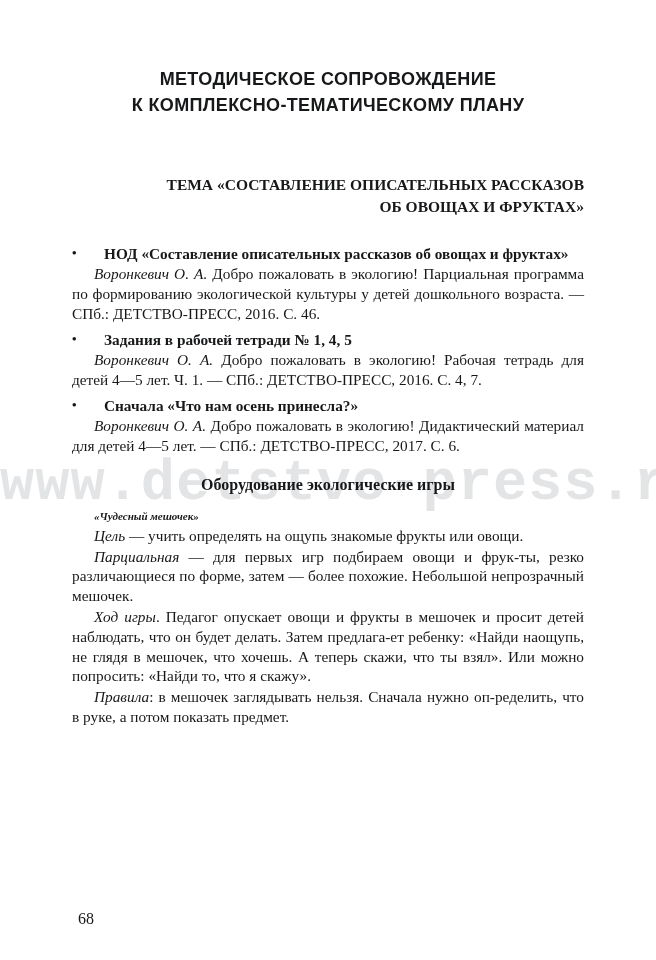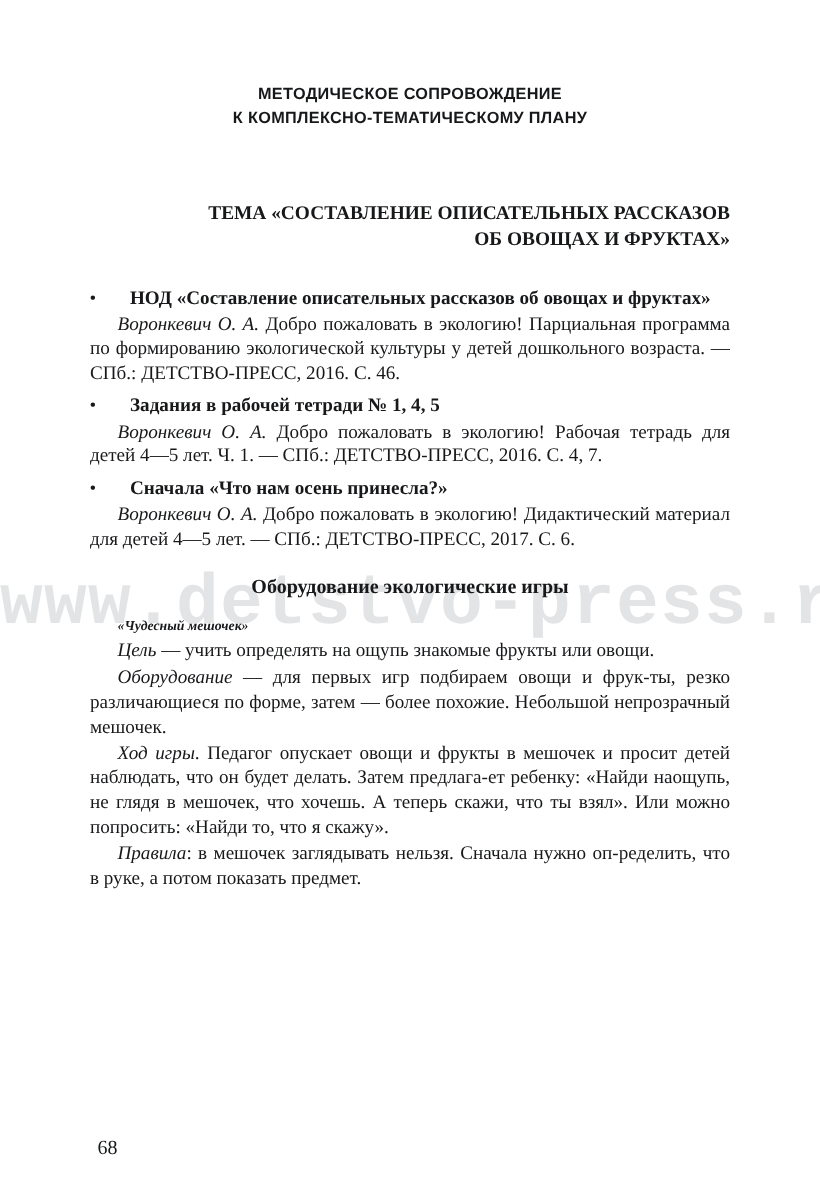--- a/index.html
+++ b/index.html
@@ -25,21 +25,21 @@
     left: 72px;
     right: 72px;
     top: 66px;
   }
 
   
   .doc-header {
     text-align: center;
     font-family: "Liberation Sans", sans-serif;
     font-weight: bold;
-    font-size: 13px;
+    font-size: 18px;
     letter-spacing: 0.02em;
     line-height: 1.45;
     margin-bottom: 56px;
   }
   .doc-header .line {
     display: block;
   }
 
   
   .section-title {
@@ -175,21 +175,21 @@
       <span class="bullet-text">Сначала «Что нам осень принесла?»</span>
     </div>
     <p class="body-par"><span class="ital">Воронкевич О. А.</span><span> Добро пожаловать в экологию! Дидактический материал для детей 4—5 лет. — СПб.: ДЕТСТВО-ПРЕСС, 2017. С. 6.</span></p>
 
     <div class="sub-heading">Оборудование экологические игры</div>
 
     <div class="game-title">«Чудесный мешочек»</div>
 
     <p class="body-par"><span class="ital">Цель</span><span> — учить определять на ощупь знакомые фрукты или овощи.</span></p>
 
-    <p class="body-par tight"><span class="ital">Оборудование</span><span> — для первых игр подбираем овощи и фрук-ты, резко различающиеся по форме, затем — более похожие. Небольшой непрозрачный мешочек.</span></p>
+    <p class="body-par tight"><span class="ital">Парциальная</span><span> — для первых игр подбираем овощи и фрук-ты, резко различающиеся по форме, затем — более похожие. Небольшой непрозрачный мешочек.</span></p>
 
     <p class="body-par tight"><span class="ital">Ход игры</span><span>. Педагог опускает овощи и фрукты в мешочек и просит детей наблюдать, что он будет делать. Затем предлага-ет ребенку: «Найди наощупь, не глядя в мешочек, что хочешь. А теперь скажи, что ты взял». Или можно попросить: «Найди то, что я скажу».</span></p>
 
     <p class="body-par tight"><span class="ital">Правила</span><span>: в мешочек заглядывать нельзя. Сначала нужно оп-ределить, что в руке, а потом показать предмет.</span></p>
 
   </div>
 
   <div class="folio">68</div>
 
 </div>

